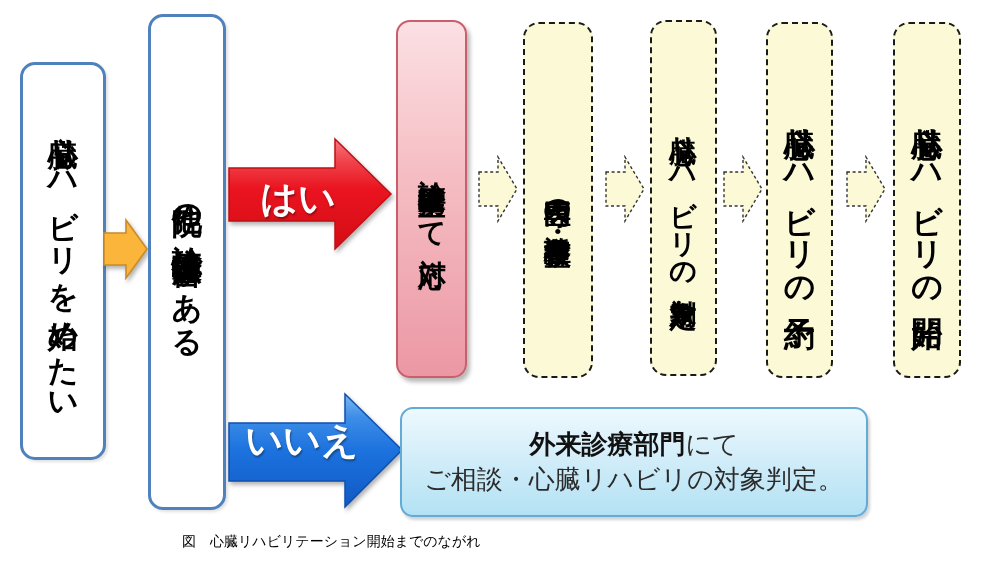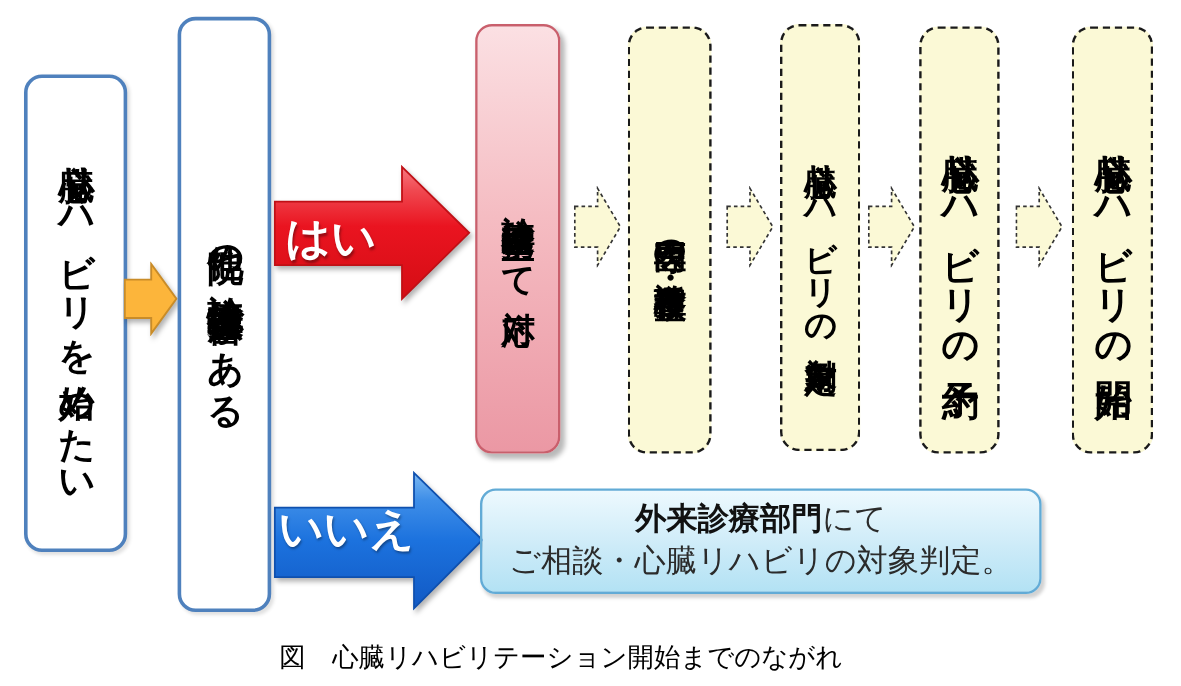--- a/index.html
+++ b/index.html
@@ -19,25 +19,25 @@
   .cyan-box{background:linear-gradient(180deg,#EDF9FE 0%,#CDEBF8 55%,#B3E2F4 100%);
             border:2px solid #62ABD6;border-radius:13px;
             box-shadow:2px 3px 3px rgba(0,0,0,0.18);
             flex-direction:column;color:#2b2b2b;}
   .cyan-line{font-size:26px;line-height:1.35;text-align:center;white-space:nowrap;}
   .cyan-line .em{font-weight:bold;color:#111;}
 
   
   .arrow{position:absolute;}
   .shadowed{filter:drop-shadow(2px 3px 2px rgba(0,0,0,0.30));}
-  .arrow-label{position:absolute;color:#ffffff;font-weight:bold;
+  .arrow-label{position:absolute;color:#ffffff;font-weight:bold;text-align:center;
                text-shadow:1px 2px 2px rgba(0,0,0,0.35);white-space:nowrap;}
 
-  .caption{position:absolute;left:182px;top:533px;width:520px;text-align:right;
-           font-size:22px;color:#000;}
+  .caption{position:absolute;left:182px;top:533px;width:520px;text-align:left;
+           font-size:14px;color:#000;}
 </style>
 </head>
 <body>
 
 <div class="canvas">
 
   <div class="box blue-box" style="left:20px;top:62px;width:86px;height:398px;">
     <span class="vtext" style="font-size:30px;">心臓リハビリを始めたい</span>
   </div>
 
@@ -98,21 +98,21 @@
         <stop offset="0" stop-color="#7CB9F2"></stop>
         <stop offset="0.2" stop-color="#3E8EE8"></stop>
         <stop offset="0.5" stop-color="#1C72DE"></stop>
         <stop offset="1" stop-color="#1159C4"></stop>
       </linearGradient>
     </defs>
     <polygon points="1,31 117,31 117,2 174,58 117,115 117,89 1,89" fill="url(#blug)" stroke="#0F50AE" stroke-width="1.5"></polygon>
   </svg>
   <span class="arrow-label" style="left:232px;top:416px;width:140px;font-size:37px;">いいえ</span>
 
-  <div class="box cyan-box" style="left:400px;top:407px;width:468px;height:88px;">
+  <div class="box cyan-box" style="left:400px;top:407px;width:468px;height:110px;">
     <div class="cyan-line">
       <span class="em">外来診療部門</span><span>にて</span>
     </div>
     <div class="cyan-line">ご相談・心臓リハビリの対象判定。</div>
   </div>
 
   <div class="caption">図　心臓リハビリテーション開始までのながれ</div>
 
 </div>
 

